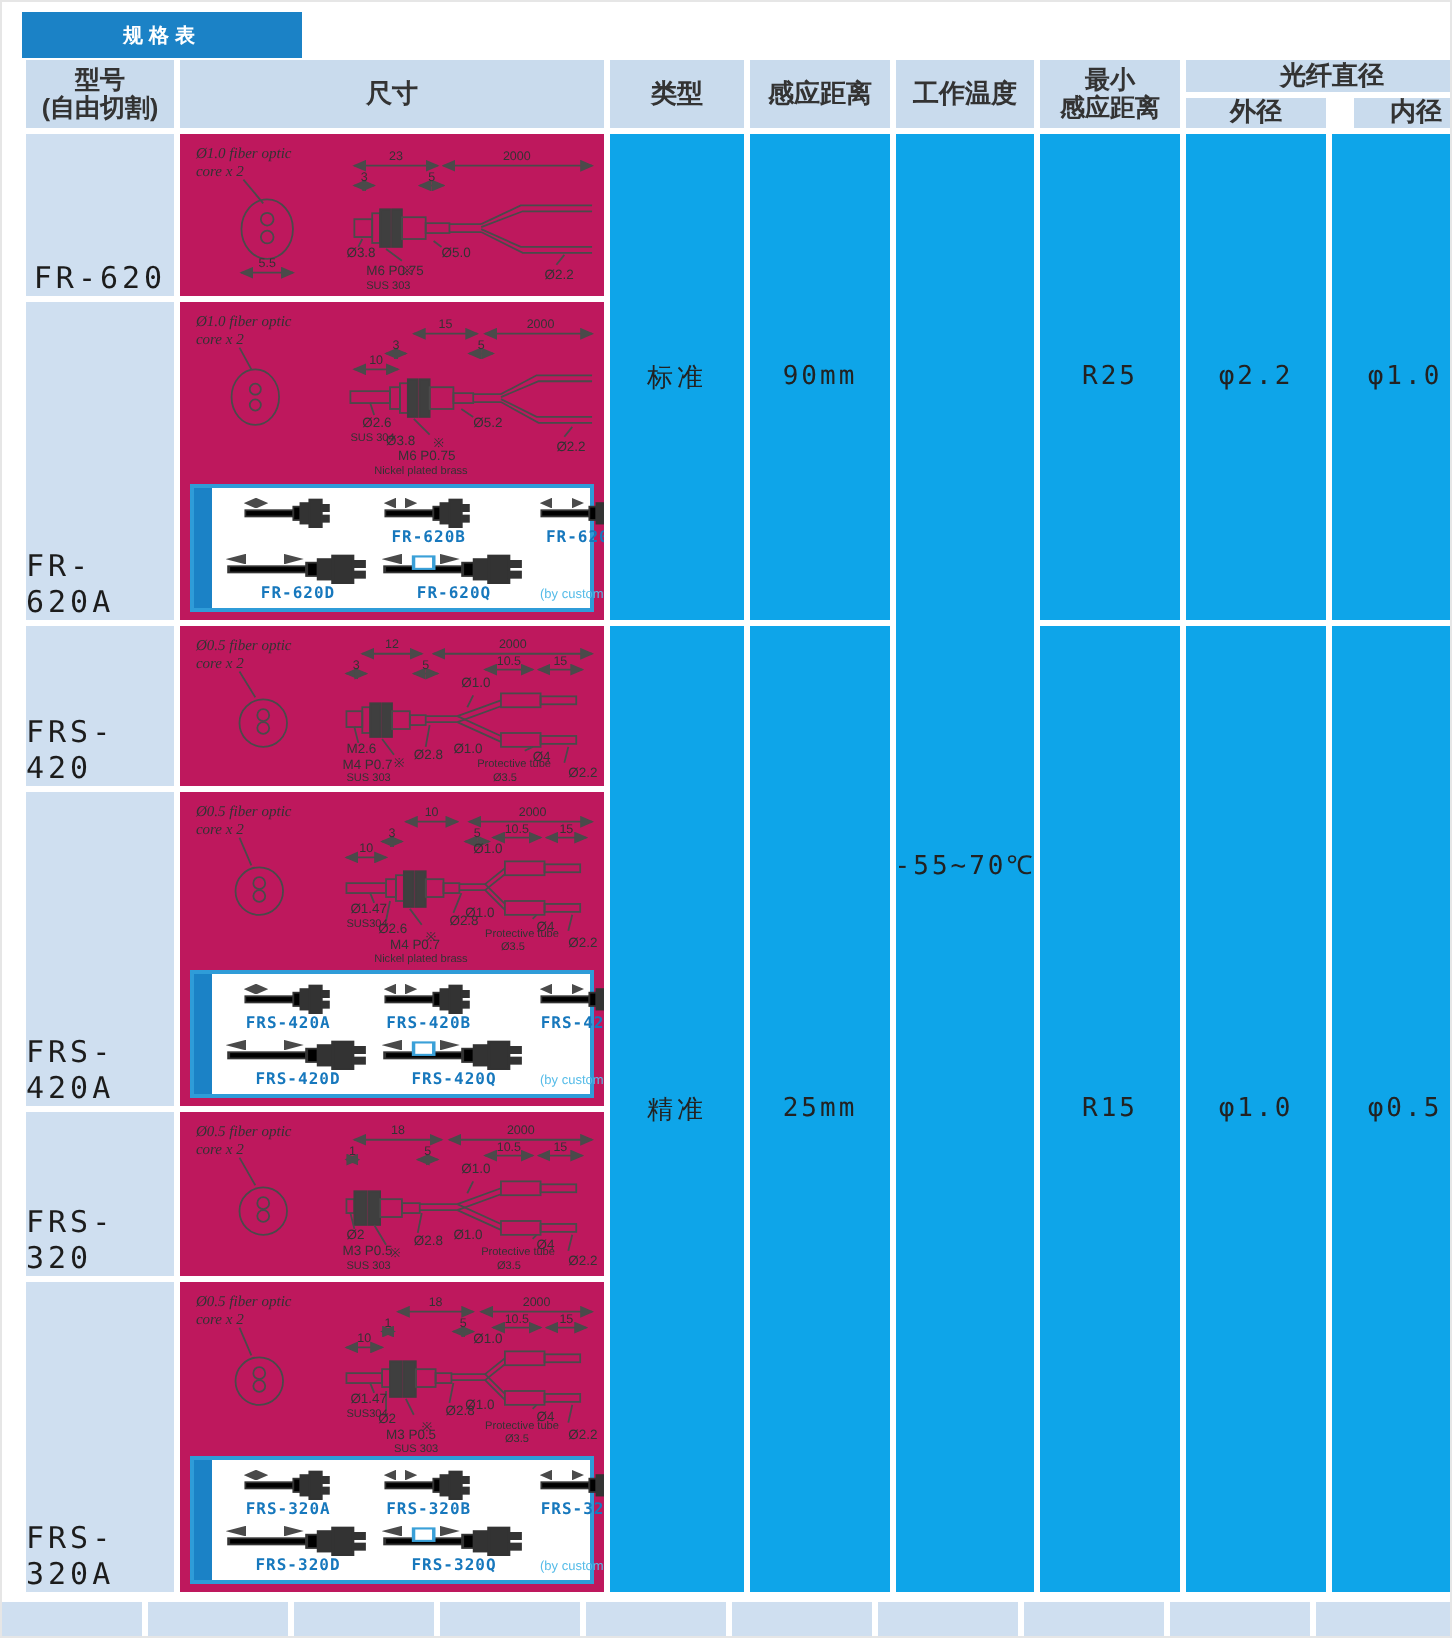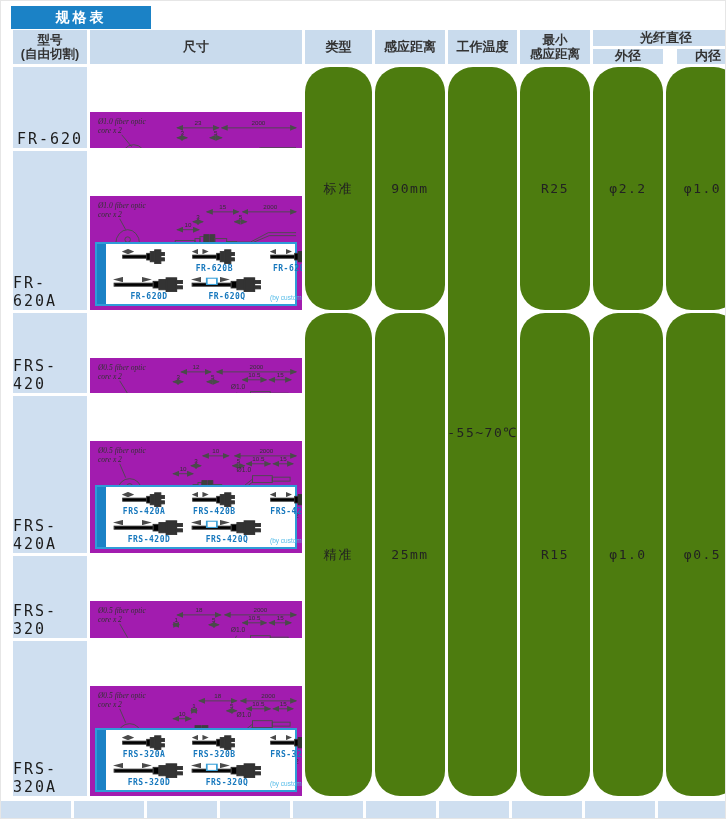--- a/index.html
+++ b/index.html
@@ -4,38 +4,38 @@
 <style>
   * { margin:0; padding:0; box-sizing:border-box; }
   html,body { background:#fff; }
   .page {
     position:relative; width:726px; height:819px; background:#fff;
     font-family:"Liberation Sans", sans-serif; overflow:hidden;
     border:1px solid #e6e6e6;
   }
   .title-tab {
     position:absolute; left:10px; top:5px; width:140px; height:23px;
-    background:#1b82c6; color:#fff; font-weight:bold; font-size:14px;
+    background:#1b82c6; color:#fff; font-weight:bold; font-size:10px;
     display:flex; align-items:center; justify-content:center; letter-spacing:3px;
   }
   .spec-grid {
     position:absolute; top:29px; left:12px;
     display:grid;
     grid-template-columns:74px 212px 67px 70px 69px 70px 70px 73px;
     grid-template-rows:16px 15px 81px 159px 80px 157px 82px 155px;
     gap:3px; background:#fff;
   }
   .hcell { background:#c9dbed; display:flex; flex-direction:column; align-items:center; justify-content:center;
            font-size:13px; color:#333; font-weight:bold; line-height:1.15; text-align:center; }
   .mcell { background:#cfdff0; display:flex; align-items:flex-end; justify-content:center;
            font-family:"DejaVu Sans Mono", monospace; font-size:15px; letter-spacing:2px; color:#1c1c1c; }
-  .vcell { background:#4d7c0f; display:flex; align-items:center; justify-content:center;
-           font-size:13px; letter-spacing:1.5px; color:#222; font-family:"DejaVu Sans Mono", monospace;border-radius:25px; }
+  .vcell { background:#0ea5e9; display:flex; align-items:center; justify-content:center;
+           font-size:13px; letter-spacing:1.5px; color:#222; font-family:"DejaVu Sans Mono", monospace; }
   .vcell.cjk { font-family:"Liberation Sans", sans-serif; letter-spacing:2px; }
-  .dcell { background:#a21caf; position:relative; overflow:hidden; padding:1px 2px;margin-top:45px; }
+  .dcell { background:#be185d; position:relative; overflow:hidden; padding:1px 2px; }
   
   .h-model { grid-column:1; grid-row:1/3; font-size:12.5px; }
   .h-size  { grid-column:2; grid-row:1/3; }
   .h-type  { grid-column:3; grid-row:1/3; }
   .h-dist  { grid-column:4; grid-row:1/3; }
   .h-temp  { grid-column:5; grid-row:1/3; }
   .h-rad   { grid-column:6; grid-row:1/3; font-size:12.5px; }
   .h-fiber { grid-column:7/9; grid-row:1; }
   .h-outer { grid-column:7; grid-row:2; }
   .h-inner { grid-column:8; grid-row:2;margin-left:11px; }

